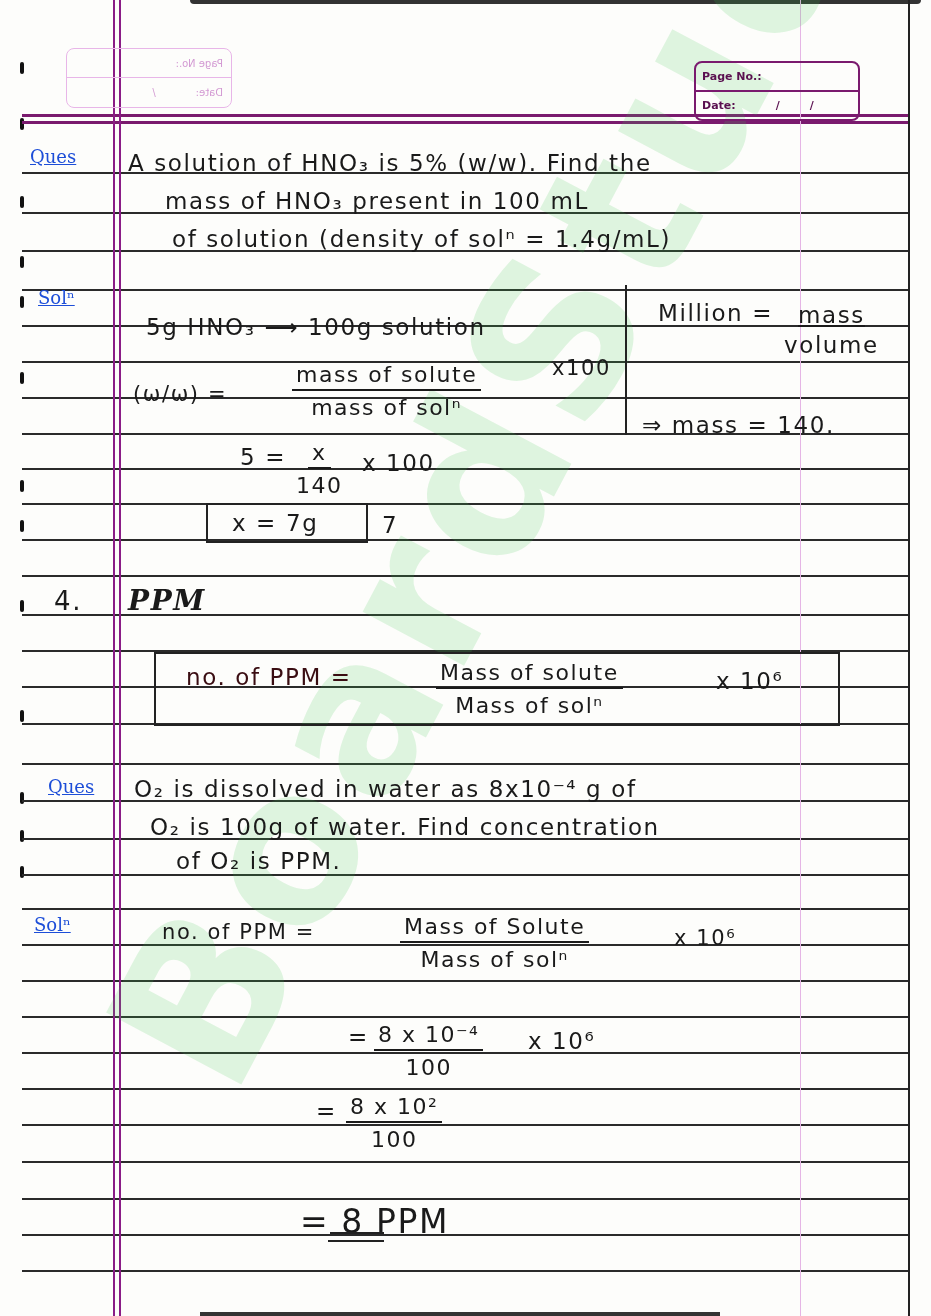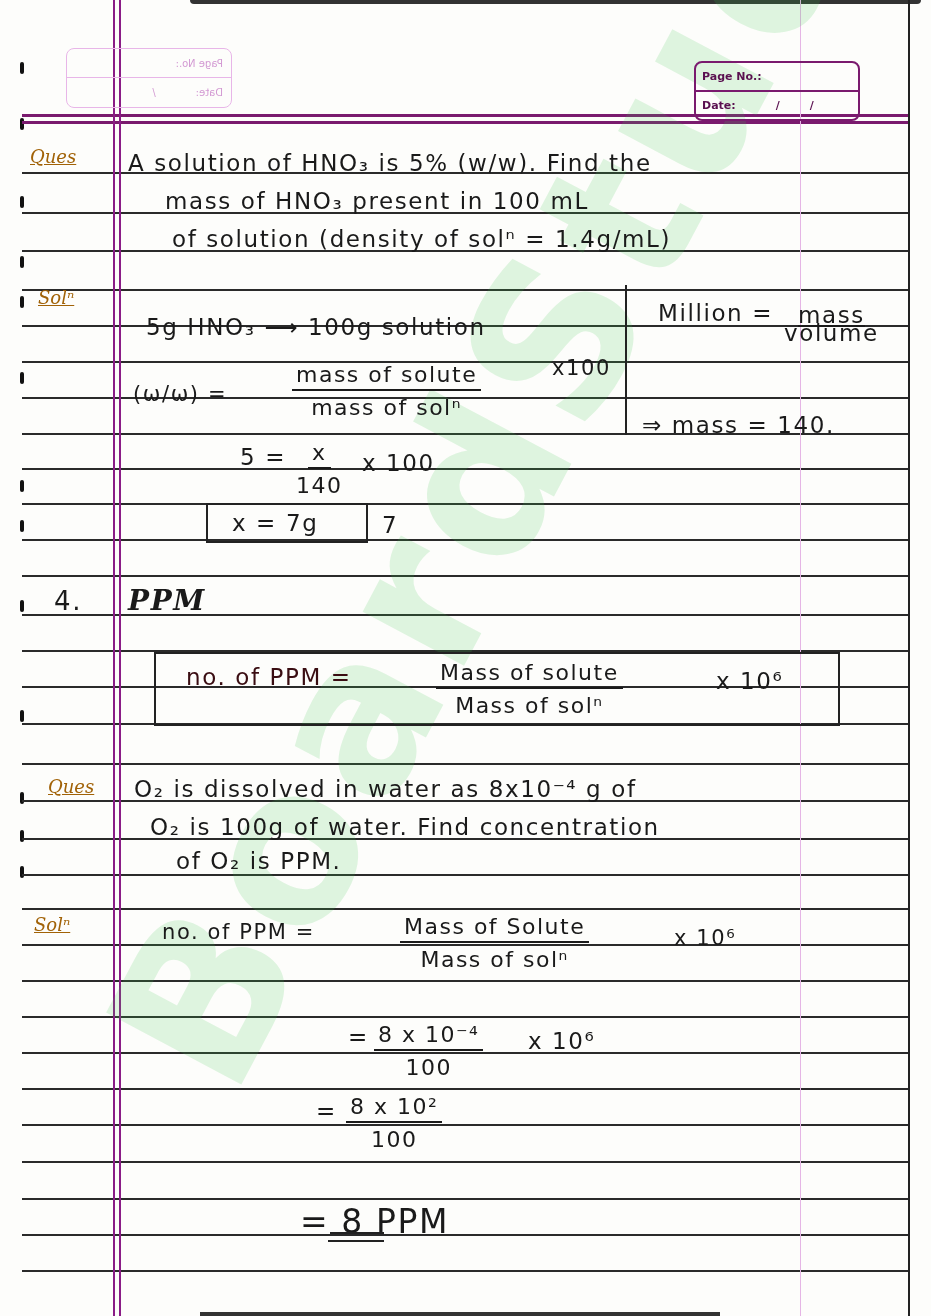--- a/index.html
+++ b/index.html
@@ -33,21 +33,21 @@
     border: 2px solid #7a1a6e; border-radius: 8px; color: #5a1050; font-weight: bold;
     font-size: 11px;
   }
   .stamp .row { height: 27px; display: flex; align-items: center; padding-left: 6px; }
   .stamp .row.first { border-bottom: 2px solid #7a1a6e; }
   .stamp .slash { margin-left: 40px; }
   .stamp .slash2 { margin-left: 30px; }
 
   .hw { position: absolute; font-family: "DejaVu Sans", sans-serif; font-size: 23px; letter-spacing: 1.6px; color: #1a1a1a; white-space: nowrap; }
   .hw.sm { font-size: 21px; }
-  .label { position: absolute; font-family: "DejaVu Serif", serif; font-style: italic; font-size: 18px; text-decoration: underline; color: #a16207; }
+  .label { position: absolute; font-family: "DejaVu Serif", serif; font-size: 18px; text-decoration: underline; color: #1d4ed8; }
   .frac { position: absolute; display: inline-flex; flex-direction: column; align-items: center; font-size: 22px; letter-spacing: 1.5px; }
   .frac .num { border-bottom: 2px solid #1a1a1a; padding: 0 4px 2px; }
   .frac .den { padding-top: 4px; }
   .box { position: absolute; border: 2px solid #222; }
   .squiggle-line { position: absolute; left: 625px; top: 285px; width: 2px; height: 150px; background: #222; }
   .heading { font-weight: bold; font-style: italic; font-family: "DejaVu Serif", serif; }
 
   .watermark {
     position: absolute; left: 60px; top: 500px;
     font-family: "DejaVu Sans", sans-serif; font-size: 210px; font-weight: bold;
@@ -151,21 +151,21 @@
   <div class="frac" style="left:292px; top:362px;">
     <span class="num">mass of solute</span>
     <span class="den">mass of solⁿ</span>
   </div>
   <div class="hw sm" style="left:552px; top:356px;">x100</div>
 
   <div class="squiggle-line"></div>
 
   <div class="hw" style="left:658px; top:300px;">Million =</div>
   <div class="hw" style="left:798px; top:302px; text-decoration: underline;">mass</div>
-  <div class="hw" style="left:784px; top:320px;text-align:center;">volume</div>
+  <div class="hw" style="left:784px; top:332px;text-align:center;">volume</div>
   <div class="hw" style="left:642px; top:412px;">⇒ mass = 140.</div>
 
   <div class="hw" style="left:240px; top:444px;">5 =</div>
   <div class="frac" style="left:296px; top:440px;">
     <span class="num">x</span>
     <span class="den">140</span>
   </div>
   <div class="hw" style="left:362px; top:450px;">x 100</div>
 
   <div class="box" style="left:206px; top:503px; width:158px; height:36px;"></div>

